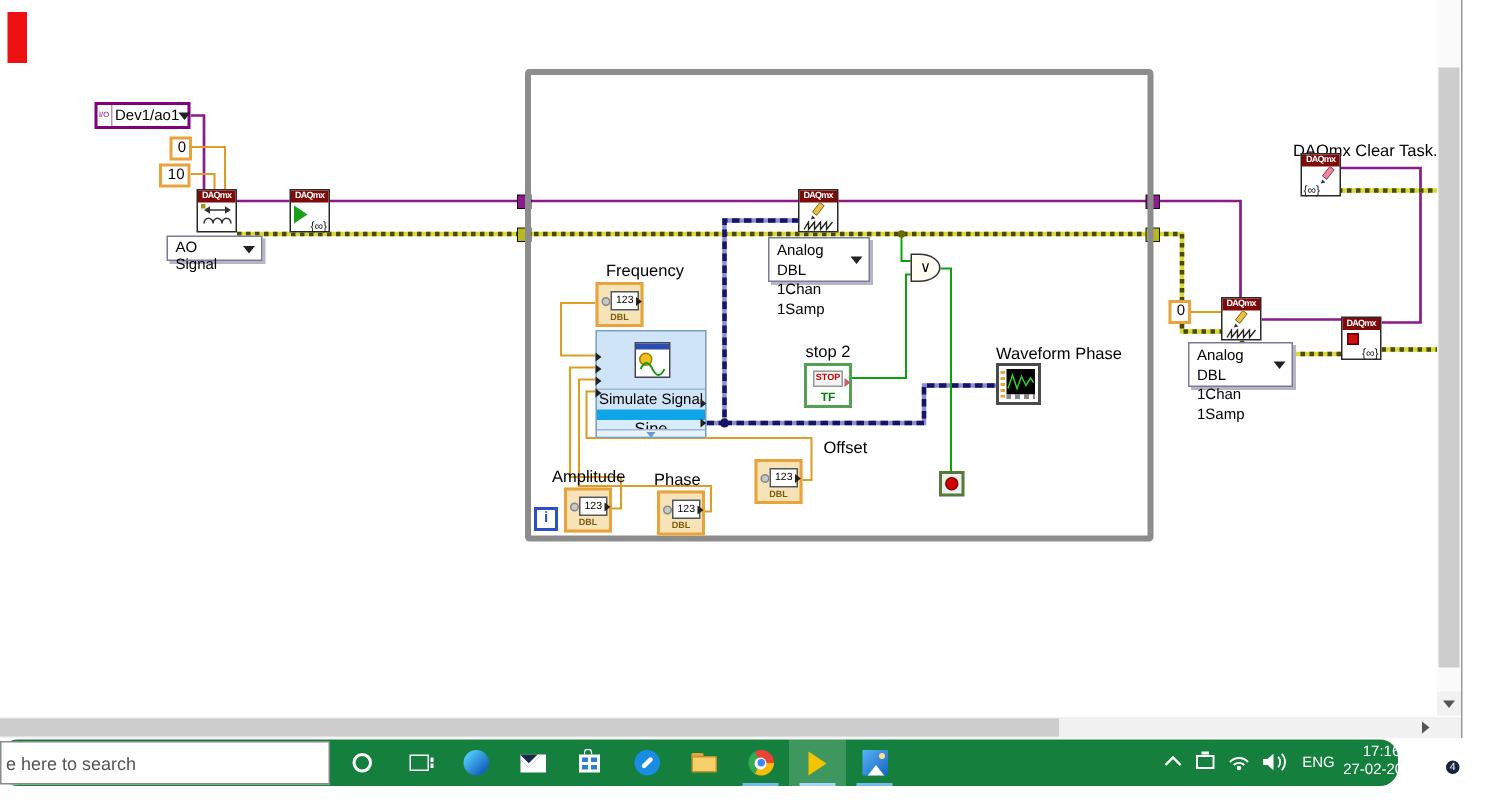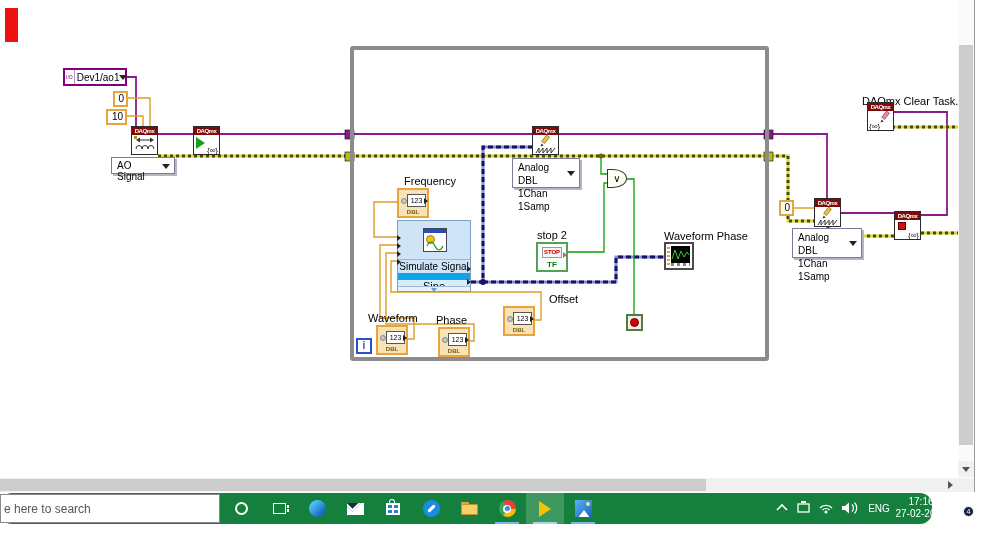--- a/index.html
+++ b/index.html
@@ -200,21 +200,21 @@
       <div style="width:0;height:0;border-left:3px solid transparent;border-right:3px solid transparent;border-top:4px solid #6a9cc8;margin:1px auto;"></div>
     </div>
     <div class="tri-r" style="left:-1px;top:14px;"></div>
     <div class="tri-r" style="left:-1px;top:22px;"></div>
     <div class="tri-r" style="left:-1px;top:30px;"></div>
     <div class="tri-r" style="left:-1px;top:38px;"></div>
     <div class="tri-r" style="right:-1px;top:45px;"></div>
     <div class="tri-r" style="right:-1px;top:58px;"></div>
   </div>
 
-  <div class="lbl" style="left:368px;top:312px;">Waveform</div>
+  <div class="lbl" style="left:368px;top:312px;">Amplitude</div>
   <div class="ctl" style="left:376px;top:325px;">
     <div class="knob"></div>
     <div class="disp"><span>123</span></div>
     <div class="tri-r" style="right:-1px;top:8px;"></div>
     <div class="unit">DBL</div>
   </div>
 
   <div class="lbl" style="left:436px;top:314px;">Phase</div>
   <div class="ctl" style="left:438px;top:327px;">
     <div class="knob"></div>

